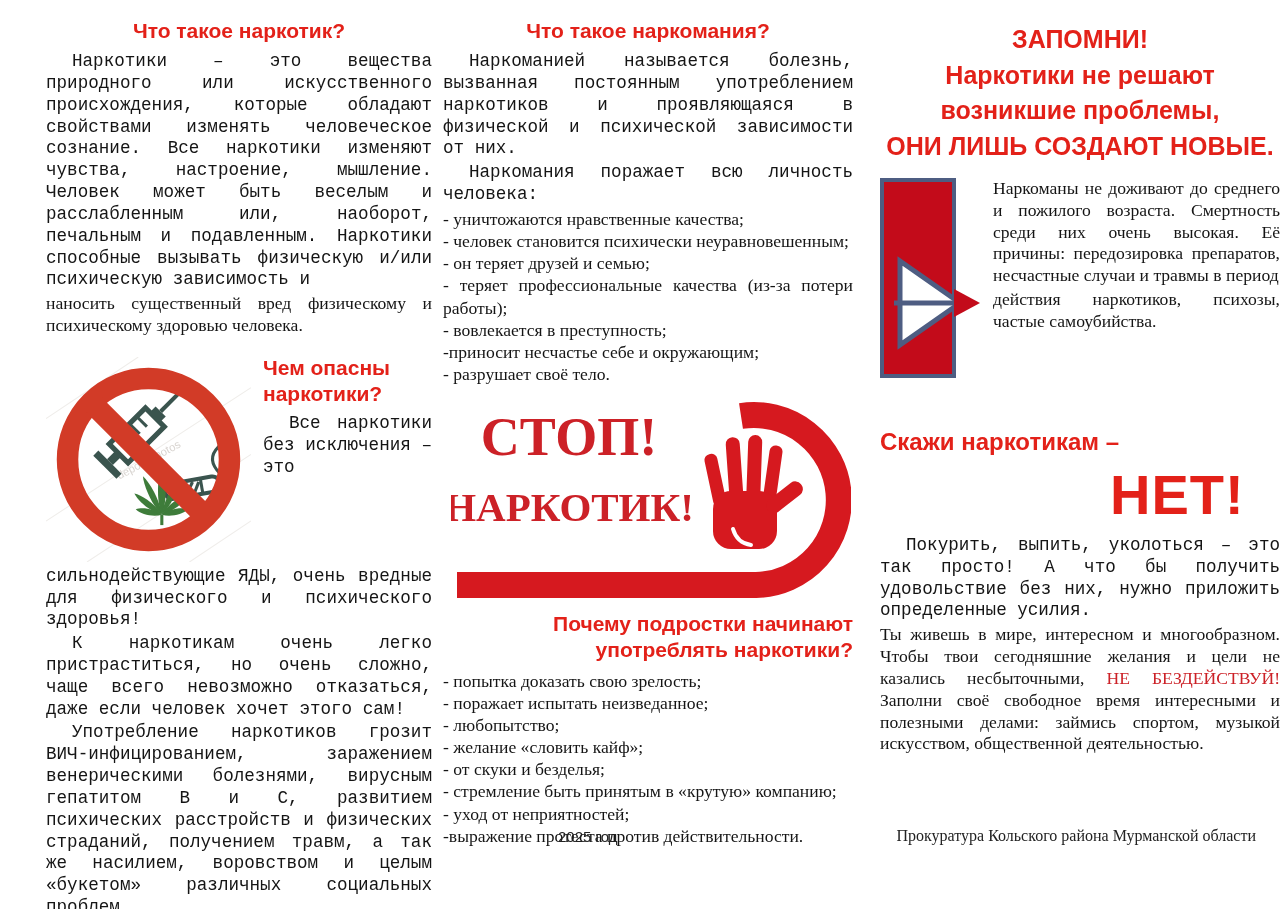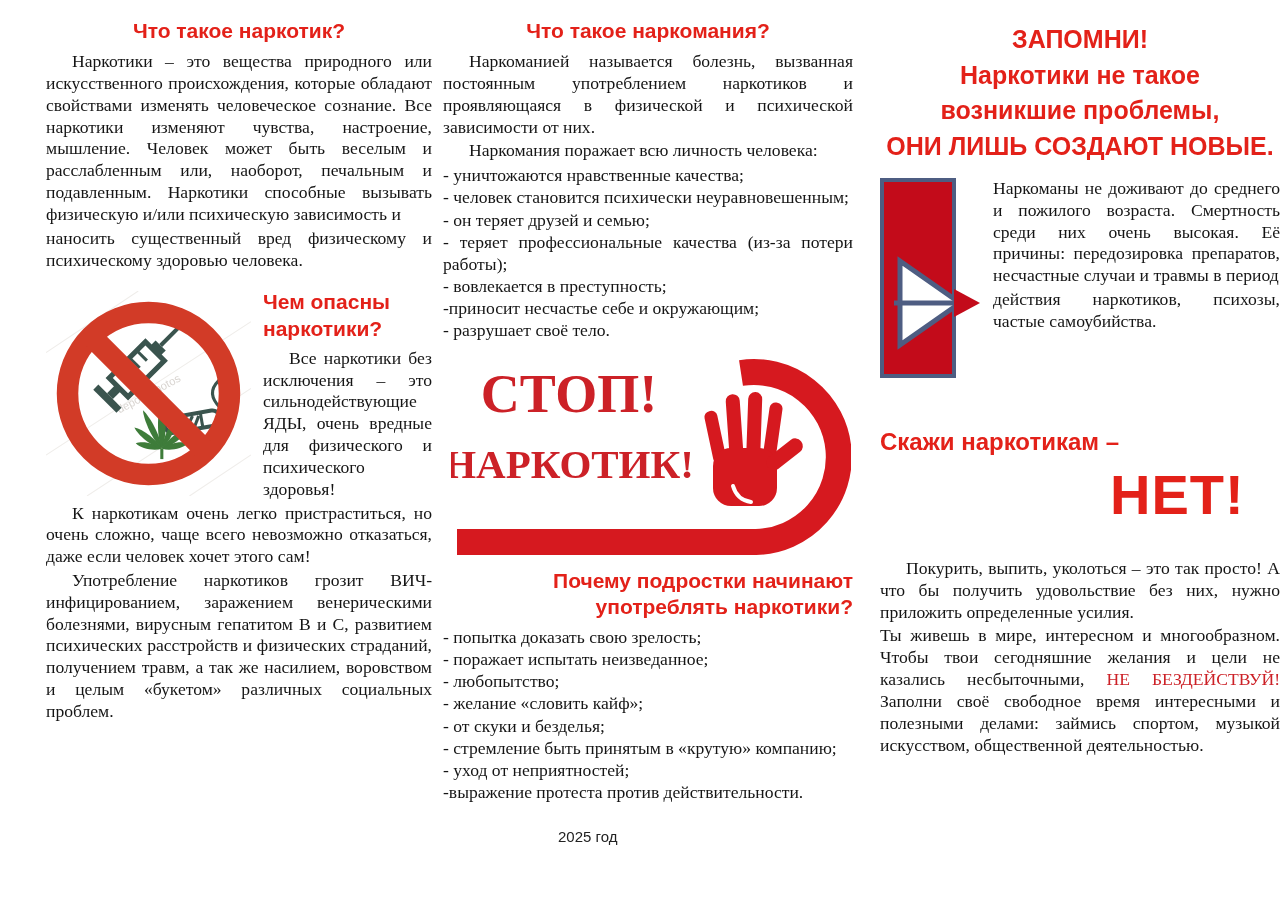--- a/index.html
+++ b/index.html
@@ -3,42 +3,42 @@
 <meta charset="utf-8">
 <style>
   html,body{margin:0;padding:0;background:#fff;}
   .page{position:relative;width:1286px;height:909px;background:#fff;overflow:hidden;
         font-family:"Liberation Serif", serif;color:#151515;}
   .col{position:absolute;top:16px;}
   .col1{left:46px;width:386px;}
   .col2{left:443px;width:410px;}
   .col3{left:880px;width:400px;}
   .body-text{font-size:17.6px;line-height:1.24;text-align:justify;margin:0 0 2px 0;}
-  .indent{text-indent:26px;}
+  .indent{text-indent:26px;font-family:Liberation Mono, monospace;}
   .h-sans{font-family:"Liberation Sans", sans-serif;font-weight:bold;color:var(--heading_red,#e32119);}
   .col-title{font-size:21px;text-align:center;margin:2px 0 8px 0;line-height:1.2;}
   .danger-title{font-size:21px;margin:0 0 6px 0;line-height:1.25;}
   .ban-wrap{margin-top:18px;}
   .ban-icon{float:left;width:205px;height:205px;margin:2px 12px 4px 0;}
   .clear{clear:left;}
   .list{margin:0;}
   .list .list-line{font-size:17.6px;line-height:1.26;text-align:justify;}
   .stop-svg{display:block;margin:10px 0 2px 8px;}
   .reasons-title{font-size:21px;text-align:right;line-height:1.25;margin:4px 0 6px 0;}
   .c3-heading{ text-align:center;margin:6px 0 0 0;}
   .c3-heading .heading-line{font-family:"Liberation Sans", sans-serif;font-weight:bold;
       color:var(--heading_red,#e32119);font-size:25px;line-height:1.42;}
   .callout{display:flex;gap:13px;margin-top:14px;}
   .callout-icon{flex:none;}
   .callout-text{flex:1;}
   .say-label{font-family:"Liberation Sans", sans-serif;font-weight:bold;color:var(--heading_red,#e32119);
       font-size:24px;margin-top:48px;}
   .say-big{font-family:"Liberation Sans", sans-serif;font-weight:bold;color:var(--heading_red,#e32119);
       font-size:56px;margin:6px 0 0 230px;letter-spacing:1px;}
-  .c3-paras{margin-top:31px;}
+  .c3-paras{margin-top:8px;}
   .red-inline{color:var(--banner_red,#cc2127);}
   .footer-year{position:absolute;left:558px;top:828px;font-family:"Liberation Sans", sans-serif;
       font-size:15px;color:#222;}
   .footer-org{position:absolute;right:30px;top:827px;font-size:16px;color:#222;}
 </style>
 </head>
 <body>
 
 <div class="page">
 
@@ -142,21 +142,21 @@
         <div class="list-line">- от скуки и безделья;</div>
         <div class="list-line">- стремление быть принятым в «крутую» компанию;</div>
         <div class="list-line">- уход от неприятностей;</div>
         <div class="list-line">-выражение протеста против действительности.</div>
       </div>
   </div>
 
   <div class="col col3">
     <div class="c3-heading">
         <div class="heading-line">ЗАПОМНИ!</div>
-        <div class="heading-line">Наркотики не такое</div>
+        <div class="heading-line">Наркотики не решают</div>
         <div class="heading-line">возникшие проблемы,</div>
         <div class="heading-line">ОНИ ЛИШЬ СОЗДАЮТ НОВЫЕ.</div>
       </div>
 
     <div class="callout">
       <svg class="callout-icon" width="100" height="202" viewBox="0 0 100 202" aria-hidden="true">
         <rect x="2" y="2" width="72" height="196" fill="var(--marker_fill,#c30b1a)" stroke="var(--marker_border,#4e5d82)" stroke-width="4"></rect>
         <polygon points="20,83 20,167 80,125" fill="#fff" stroke="var(--marker_border,#4e5d82)" stroke-width="5"></polygon>
         <line x1="14" y1="125" x2="80" y2="125" stroke="var(--marker_border,#4e5d82)" stroke-width="5"></line>
         <polygon points="74,111 100,125 74,139" fill="var(--marker_fill,#c30b1a)"></polygon>
@@ -170,13 +170,14 @@
     <div class="say-label">Скажи наркотикам –</div>
     <div class="say-big">НЕТ!</div>
 
     <div class="c3-paras">
       <p class="body-text indent">Покурить, выпить, уколоться – это так просто! А что бы получить удовольствие без них, нужно приложить определенные усилия.</p>
       <p class="body-text"><span>Ты живешь в мире, интересном и многообразном. Чтобы твои сегодняшние желания и цели не казались несбыточными, </span><span class="red-inline">НЕ БЕЗДЕЙСТВУЙ!</span><span> Заполни своё свободное время интересными и полезными делами: займись спортом, музыкой искусством, общественной деятельностью.</span></p>
     </div>
   </div>
 
   <div class="footer-year">2025 год</div>
+  <div class="footer-org">Прокуратура Кольского района Мурманской области</div>
 </div>
 
 </body></html>

